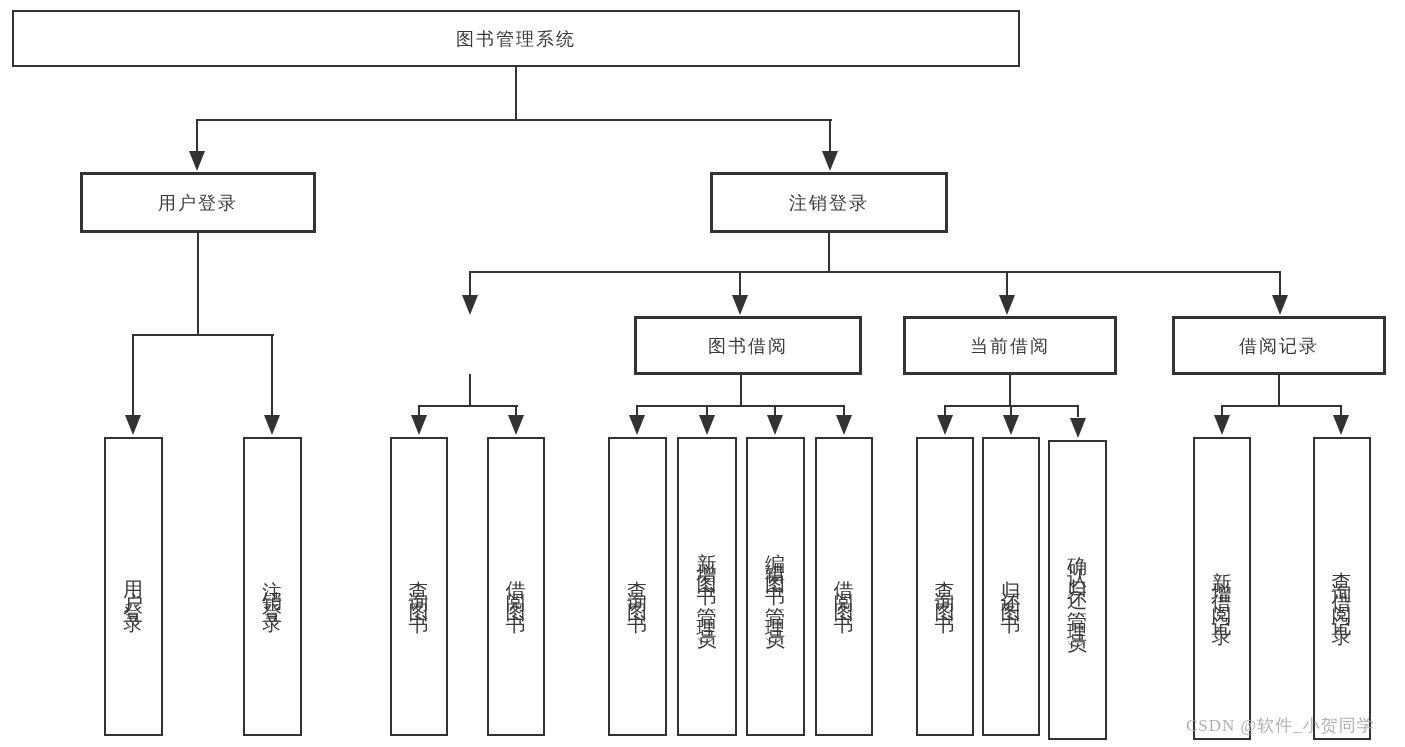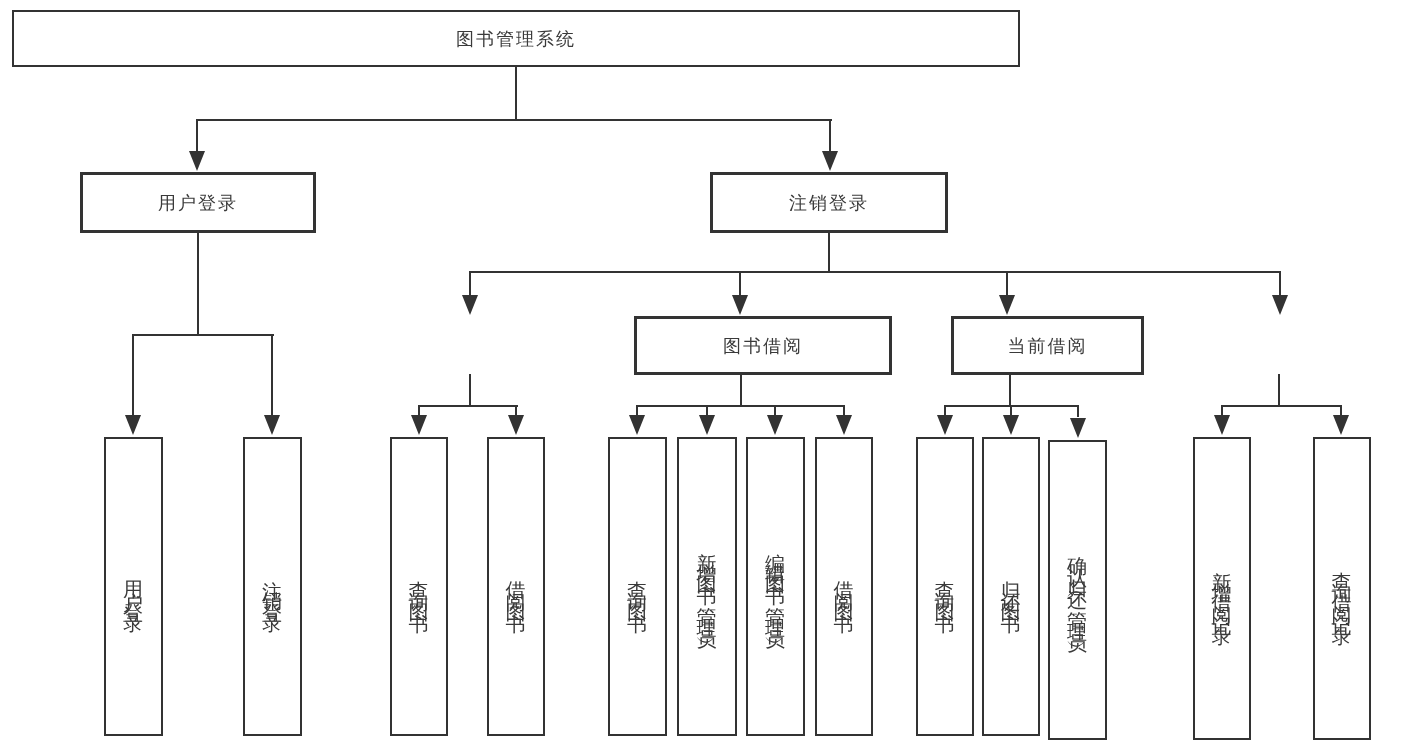--- a/index.html
+++ b/index.html
@@ -101,25 +101,28 @@
   <div class="line" style="left:469px; top:271px; width:812px; height:2px;"></div>
   <div class="line" style="left:469px; top:271px; width:2px; height:26px;"></div>
   <div class="arrow" style="left:462px; top:295px;"></div>
   <div class="line" style="left:739px; top:271px; width:2px; height:26px;"></div>
   <div class="arrow" style="left:732px; top:295px;"></div>
   <div class="line" style="left:1006px; top:271px; width:2px; height:26px;"></div>
   <div class="arrow" style="left:999px; top:295px;"></div>
   <div class="line" style="left:1279px; top:271px; width:2px; height:26px;"></div>
   <div class="arrow" style="left:1272px; top:295px;"></div>
 
-  <div class="box lv" style="left:634px; top:316px; width:258px; height:59px;">
+  <div class="box lv" style="left:634px; top:316px; width:228px; height:59px;">
     <span>图书借阅</span>
   </div>
-  <div class="box lv" style="left:903px; top:316px; width:193px; height:59px;margin-left:48px;">
+  <div class="box lv" style="left:903px; top:316px; width:214px; height:59px;">
     <span>当前借阅</span>
+  </div>
+  <div class="box lv" style="left:1172px; top:316px; width:214px; height:59px;">
+    <span>借阅记录</span>
   </div>
 
   <div class="line" style="left:469px; top:374px; width:2px; height:33px;"></div>
   <div class="line" style="left:418px; top:405px; width:100px; height:2px;"></div>
   <div class="line" style="left:418px; top:405px; width:2px; height:12px;"></div>
   <div class="arrow" style="left:411px; top:415px;"></div>
   <div class="line" style="left:515px; top:405px; width:2px; height:12px;"></div>
   <div class="arrow" style="left:508px; top:415px;"></div>
 
   <div class="line" style="left:740px; top:374px; width:2px; height:33px;"></div>
@@ -186,14 +189,15 @@
     <span class="vlabel">确认归还（管理员）</span>
   </div>
 
   <div class="vbox" style="left:1193px; top:437px; width:58px; height:303px;">
     <span class="vlabel">新增借阅记录</span>
   </div>
   <div class="vbox" style="left:1313px; top:437px; width:58px; height:303px;">
     <span class="vlabel">查询借阅记录</span>
   </div>
 
+  <span class="watermark" style="left:1186px; top:714px;">CSDN @软件_小贺同学</span>
 
 </div>
 
 </body></html>

